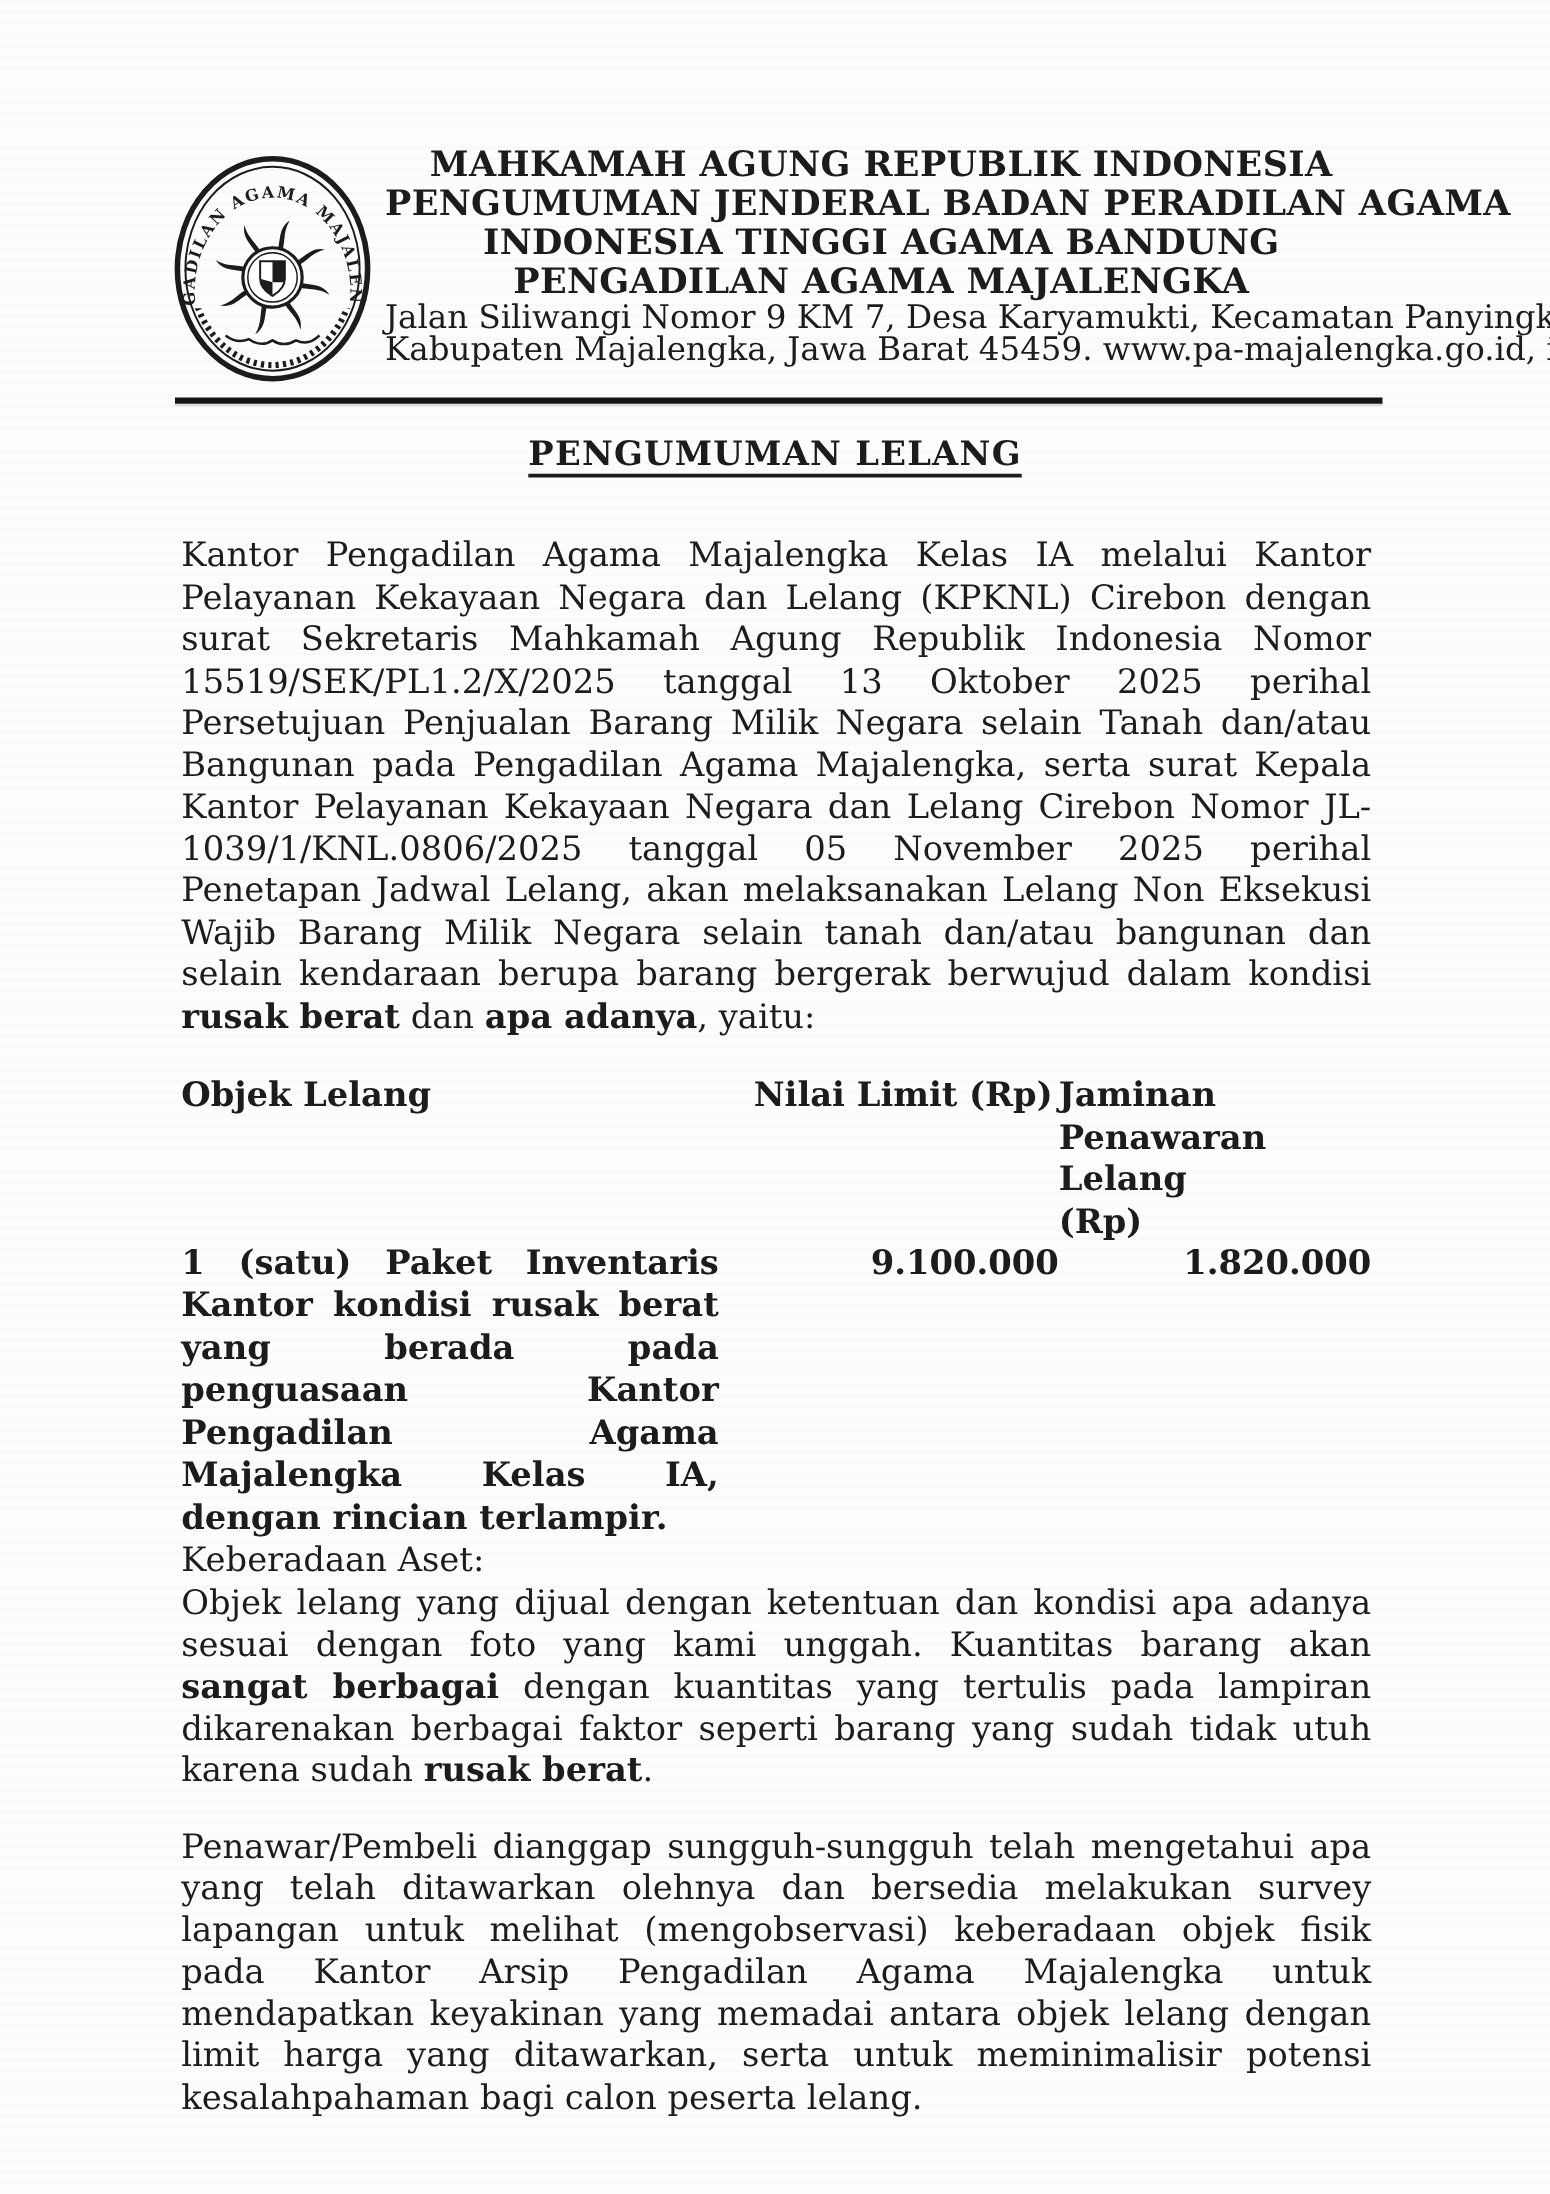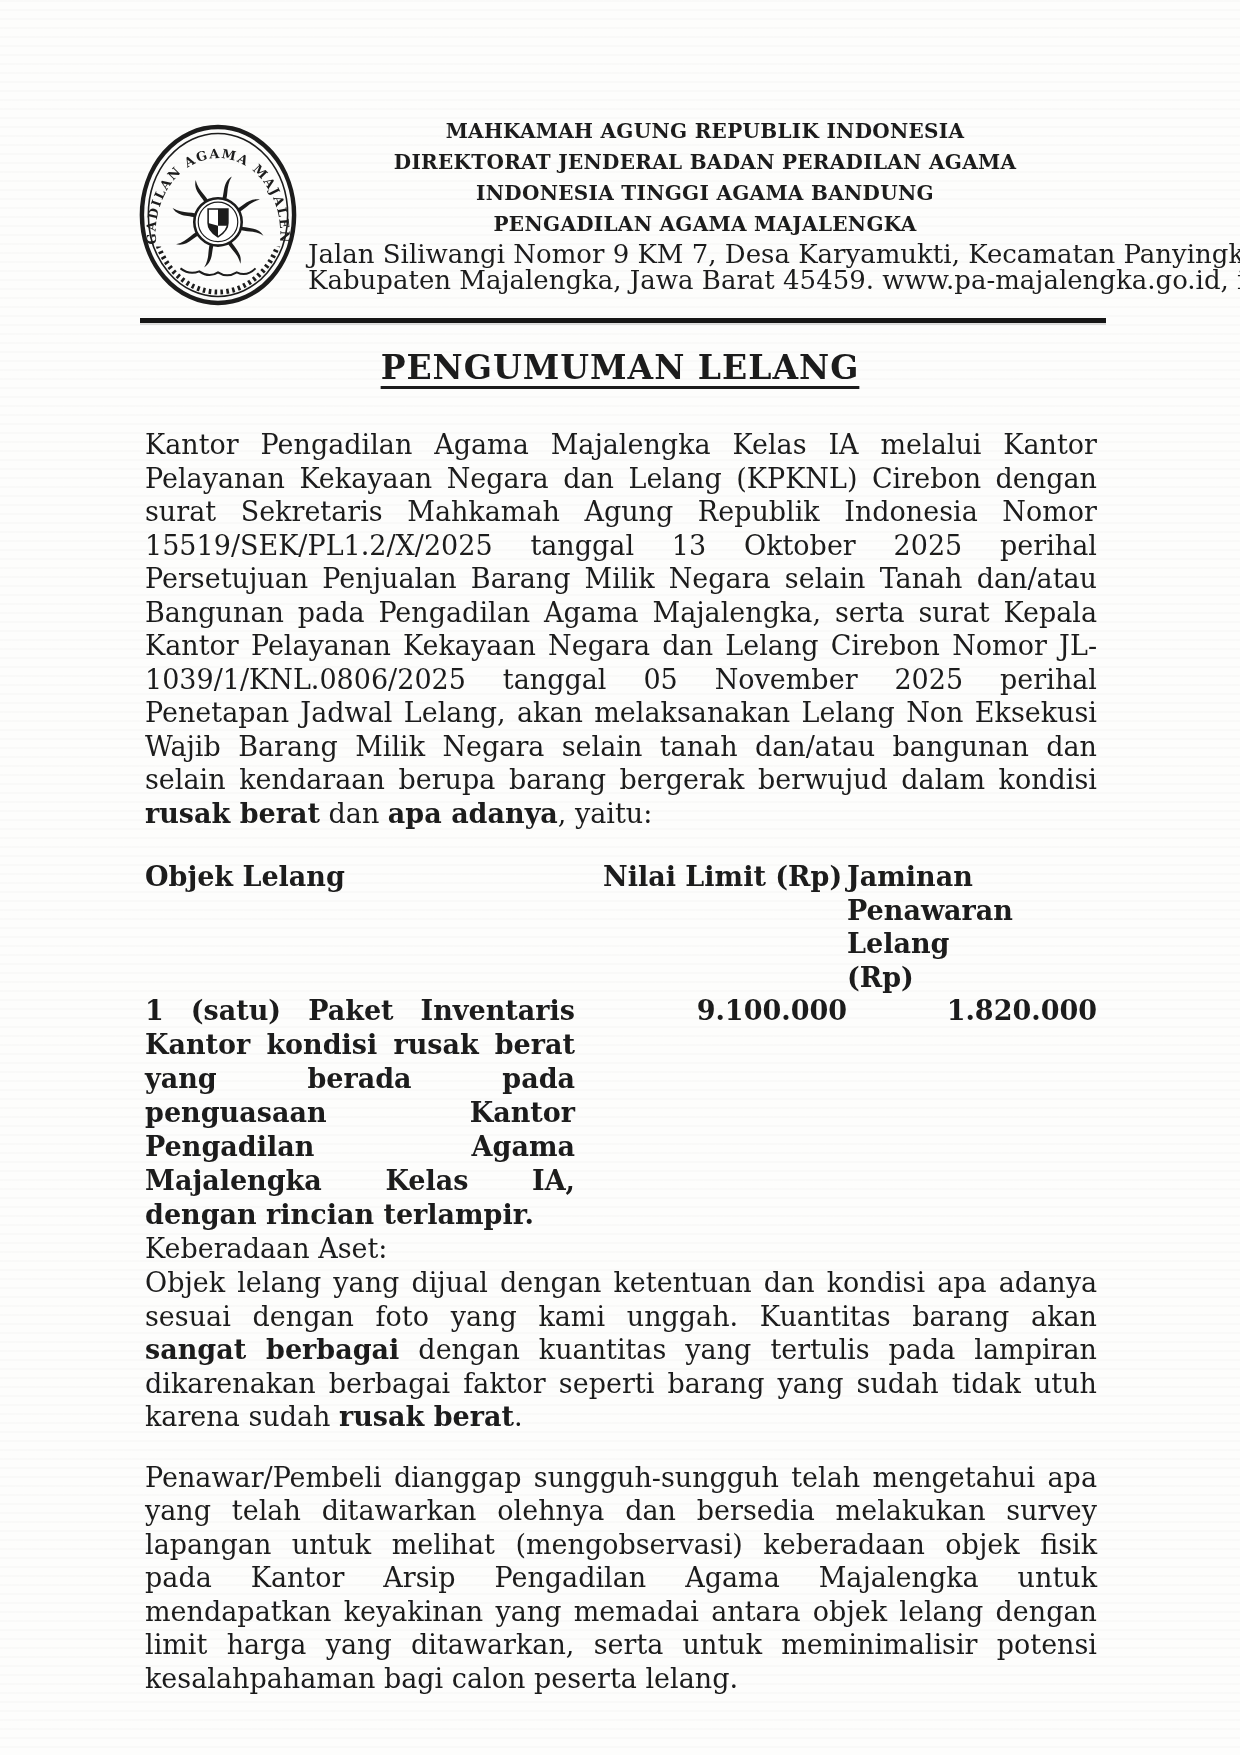--- a/index.html
+++ b/index.html
@@ -17,30 +17,30 @@
     background:repeating-linear-gradient(180deg,
       rgba(0,0,0,0.014) 0px, rgba(0,0,0,0.014) 2px,
       rgba(255,255,255,0) 2px, rgba(255,255,255,0) 9px);
   }
   .page{position:absolute;inset:0;}
 
   
   .letterhead{position:absolute;left:140px;top:116px;width:962px;}
   .seal{position:absolute;left:-6px;top:4px;width:168px;height:190px;}
   .lh-text{margin-left:168px;text-align:center;}
-  .lh-org{font-weight:700;font-size:20px;line-height:31px;letter-spacing:0.3px;white-space:nowrap;}
+  .lh-org{font-weight:700;font-size:28px;line-height:31px;letter-spacing:0.3px;white-space:nowrap;}
   .lh-addr{font-size:26px;line-height:24px;margin-top:2px;white-space:nowrap;}
 
   .rule{position:absolute;left:140px;top:318px;width:966px;height:0;
         border-top:5px solid #161616;box-shadow:0 2px 0 rgba(0,0,0,0.12);}
 
   
   .doc-title{position:absolute;left:0;top:348px;width:100%;text-align:center;}
   .doc-title span{
-    font-weight:700;font-size:33px;letter-spacing:1px;
+    font-weight:700;font-size:27px;letter-spacing:1px;
     text-decoration:underline;text-decoration-thickness:3px;text-underline-offset:7px;
   }
 
   
   .content{position:absolute;left:145px;top:428px;width:952px;
            font-size:27px;line-height:33.5px;}
   .just{text-align:justify;}
   .b{font-weight:700;}
 
   
@@ -88,21 +88,21 @@
         <circle r="20" fill="none" stroke="#1c1c1c" stroke-width="1.2"></circle>
         <path d="M-10,-13 h20 v14 c0,8 -7,12 -10,14 c-3,-2 -10,-6 -10,-14 Z" fill="#ffffff" stroke="#1c1c1c" stroke-width="1.6"></path>
         <path d="M0,-13 h10 v14 c0,1 0,2 -0.4,3 L0,4 Z" fill="#1c1c1c"></path>
         <path d="M-10,1 c0,8 7,12 10,14 l0,-11 Z" fill="#1c1c1c"></path>
       </g>
 
       <path d="M47,150 q 9,7 19,3 q 10,7 19,1 q 9,6 19,0 q 10,5 19,-4" fill="none" stroke="#1c1c1c" stroke-width="2"></path>
     </svg>
     <div class="lh-text">
       <div class="lh-org">MAHKAMAH AGUNG REPUBLIK INDONESIA</div>
-      <div class="lh-org">DIREKTORAT JENDERAL BADAN PERADILAN AGAMA</div>
+      <div class="lh-org">PENGUMUMAN JENDERAL BADAN PERADILAN AGAMA</div>
       <div class="lh-org">INDONESIA TINGGI AGAMA BANDUNG</div>
       <div class="lh-org">PENGADILAN AGAMA MAJALENGKA</div>
       <div class="lh-addr">Jalan Siliwangi Nomor 9 KM 7, Desa Karyamukti, Kecamatan Panyingkiran</div>
       <div class="lh-addr">Kabupaten Majalengka, Jawa Barat 45459. www.pa-majalengka.go.id, info@pa-majalengka.go.id</div>
     </div>
   </div>
 
   <div class="rule"></div>
 
   <div class="doc-title">

